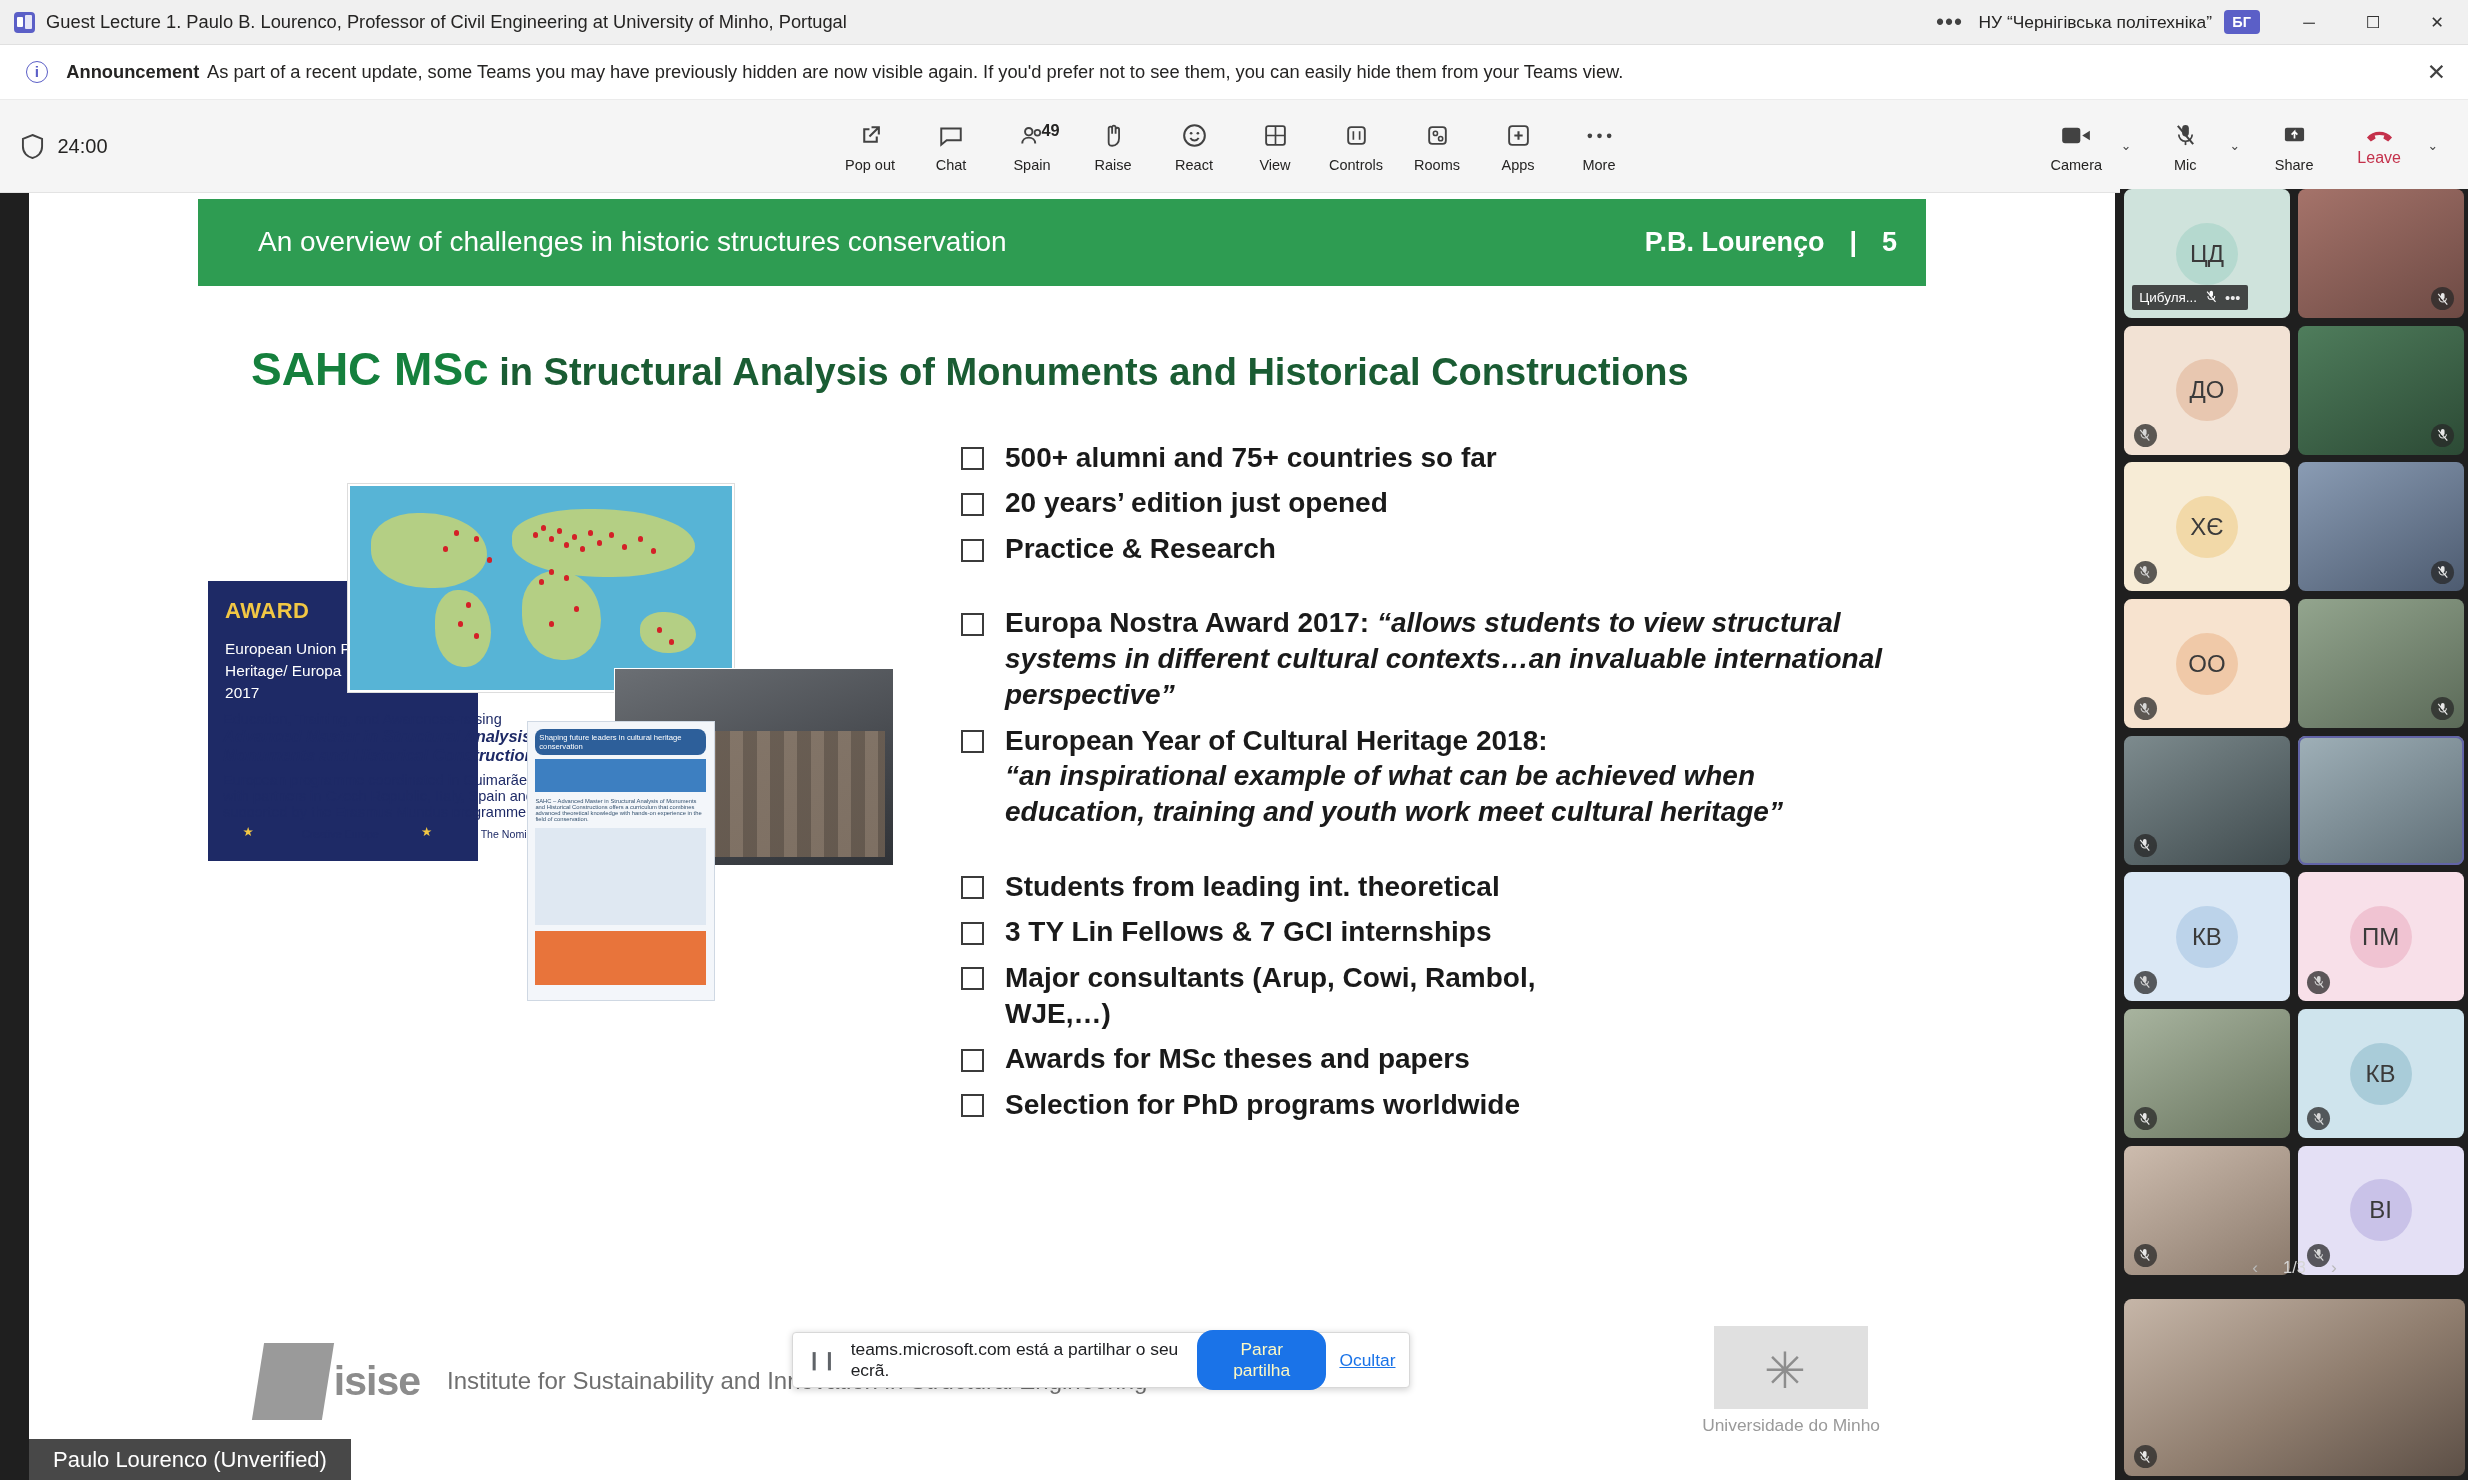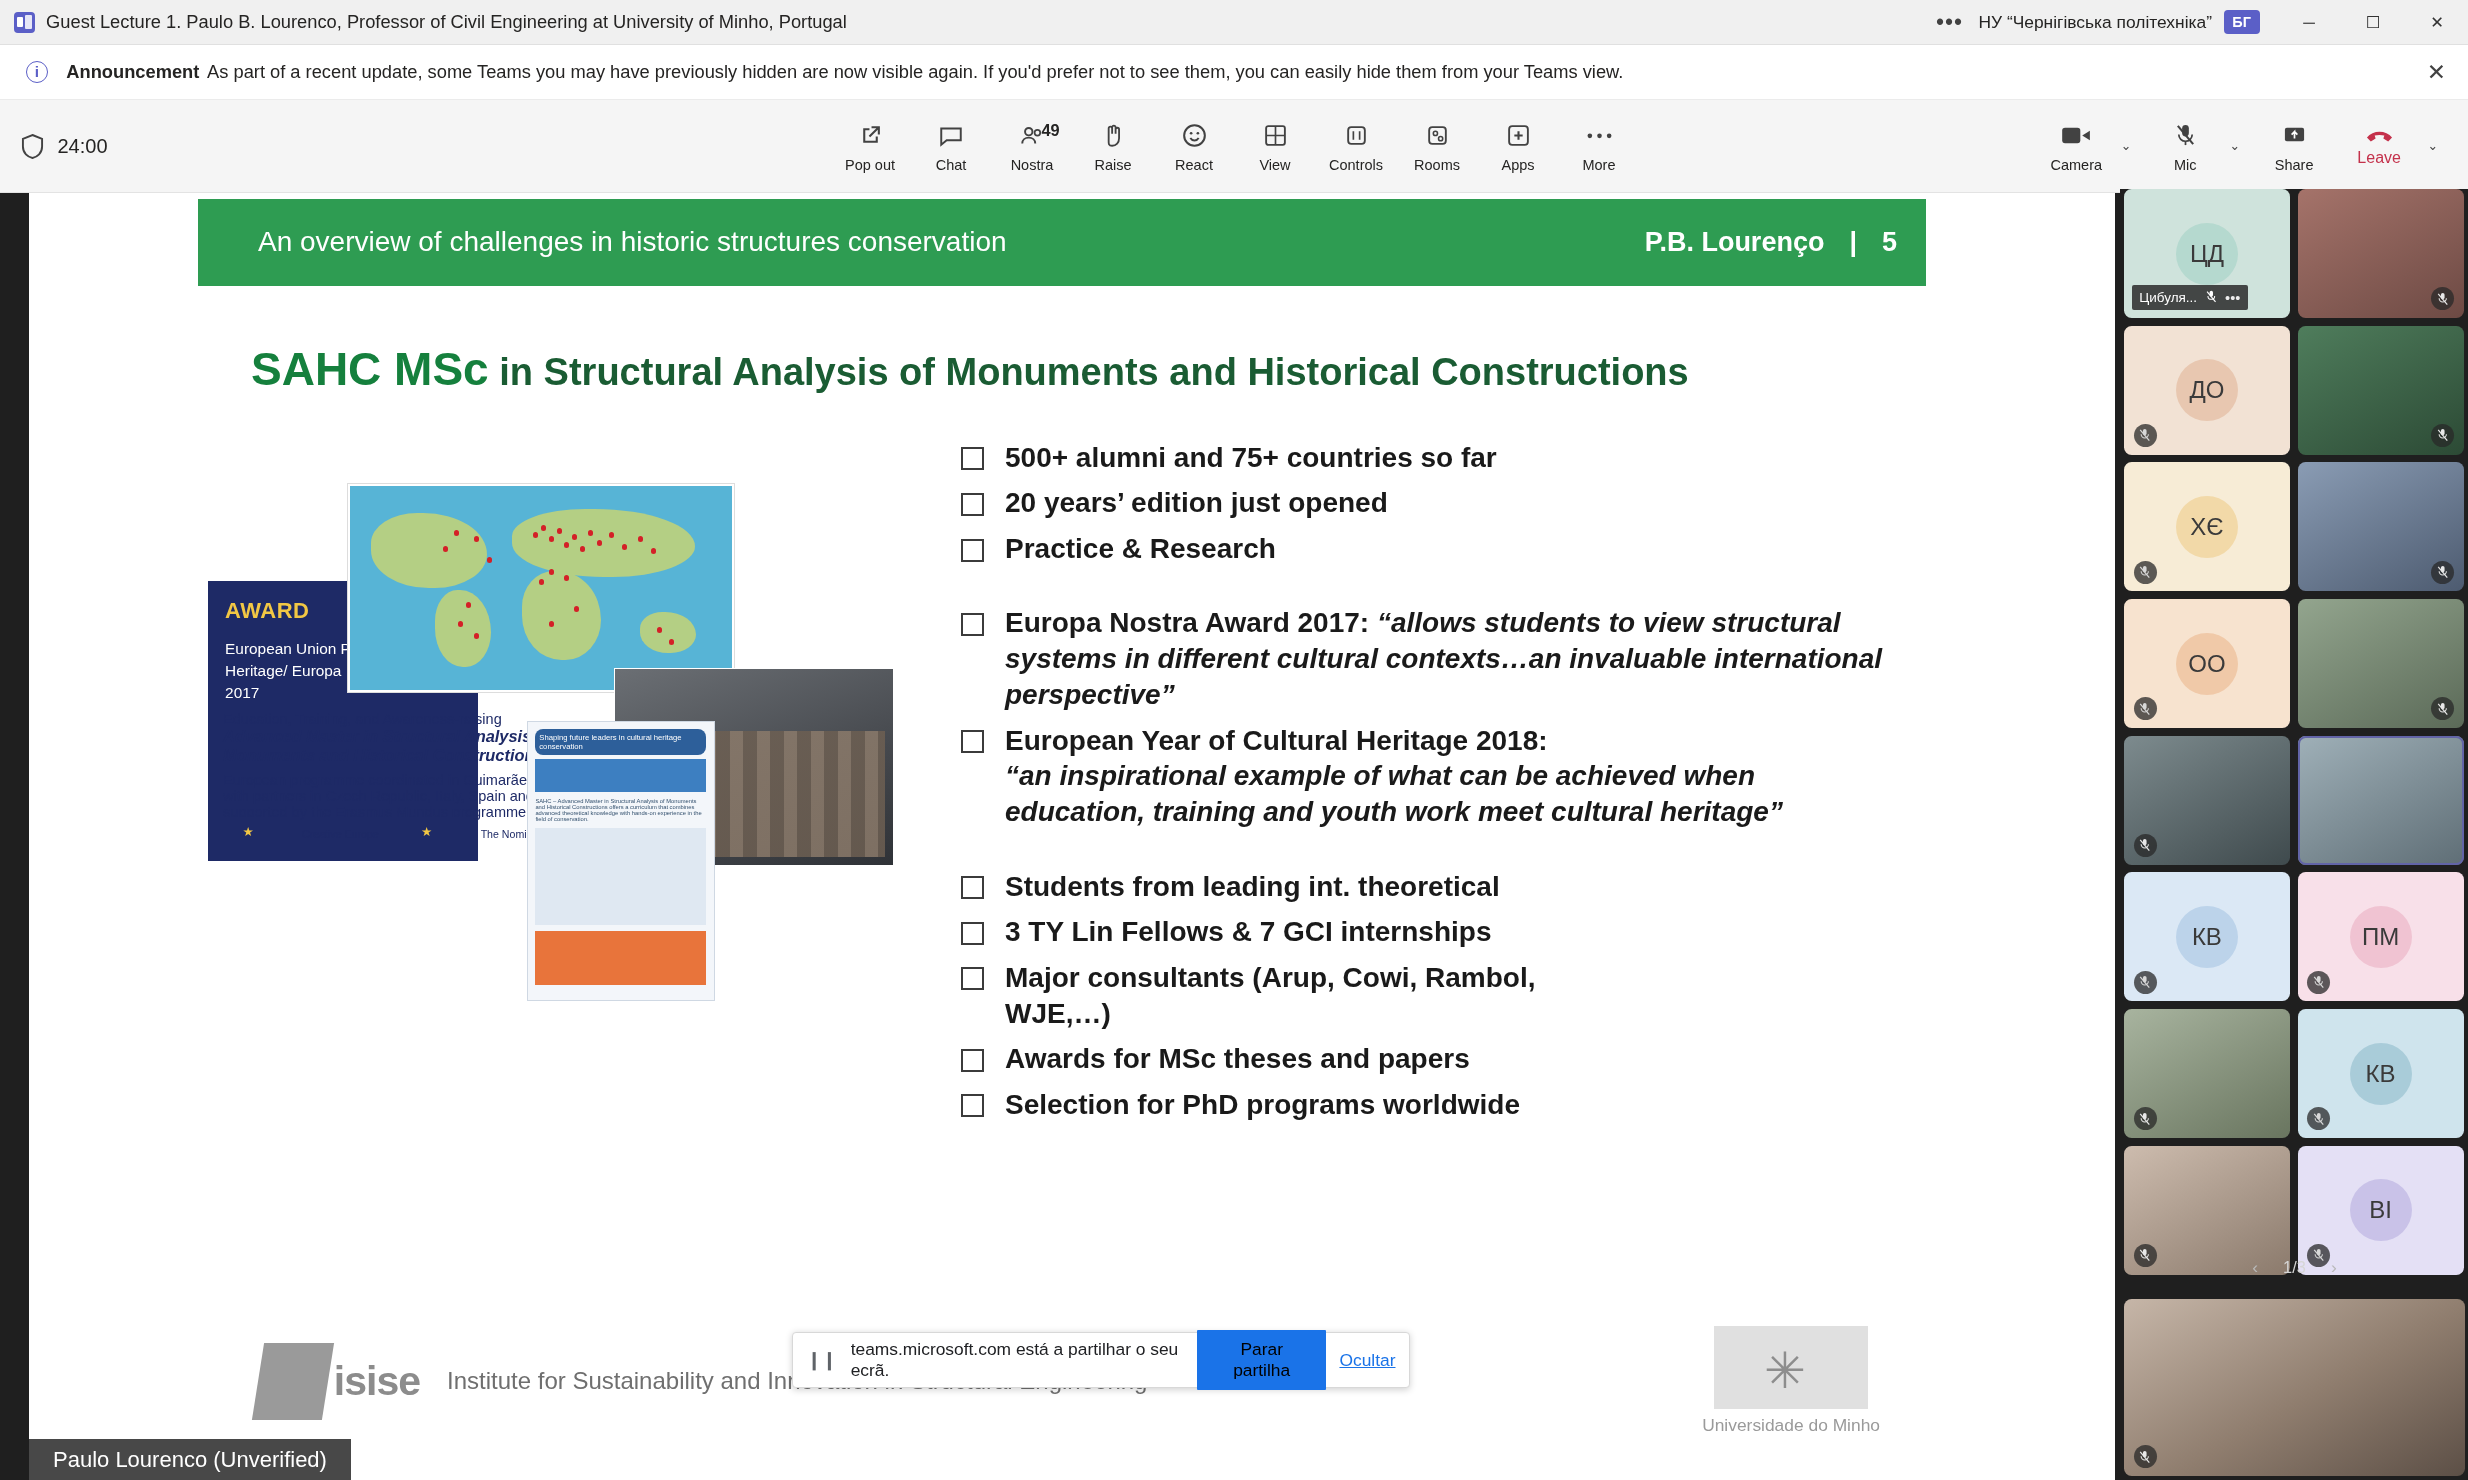--- a/index.html
+++ b/index.html
@@ -199,22 +199,22 @@
   
   .share-pill {
     position: absolute; left: 763px; bottom: 92px; width: 618px; height: 56px;
     background: #fff; border: 1px solid #d8d8d8; border-radius: 3.9px;
     box-shadow: 0 1.9px 7.7px rgba(0,0,0,.18);
     display: flex; align-items: center; padding: 0 13.5px; gap: 13.5px;
   }
   .pause-ic { color: #5f6368; font-size: 18.3px; }
   .share-msg { font-size: 17.4px; color: #202124; }
   .stop-share {
-    margin-left: auto; background: #1a73e8; color: #000000; font-size: 17.4px;
-    border: none; border-radius: 1px; padding: 8.7px 17.4px; cursor: pointer;
+    margin-left: auto; background: #1a73e8; color: #fef9c3; font-size: 17.4px;
+    border: none; border-radius: 16px; padding: 8.7px 17.4px; cursor: pointer;
   }
   .hide-link { font-size: 17.4px; color: #1a73e8; text-decoration: underline; cursor: pointer; }
 
   .unverified {
     position: absolute; left: 0; bottom: 0; height: 41px; padding: 0 24px;
     background: rgba(20,20,20,.78); color: #fff; font-size: 22px;
     display: flex; align-items: center;
   }
 
   
@@ -317,21 +317,21 @@
 
     <div class="tool">
       <div class="ic">
         <svg width="26" height="26" viewBox="0 0 24 24">
             <circle cx="9" cy="8" r="3.4" fill="none" stroke="#424242" stroke-width="1.8"></circle>
             <path d="M3 19c0-3.4 2.7-5.5 6-5.5s6 2.1 6 5.5" fill="none" stroke="#424242" stroke-width="1.8"></path>
             <circle cx="17" cy="9" r="2.6" fill="none" stroke="#424242" stroke-width="1.6"></circle>
           </svg>
       </div>
       <div class="badge-count">49</div>
-      <div class="lb">Nostra</div>
+      <div class="lb">Spain</div>
     </div>
 
     <div class="tool">
       <div class="ic">
         <svg width="26" height="26" viewBox="0 0 24 24">
             <path d="M8 11V5a1.6 1.6 0 013.2 0v5V4a1.6 1.6 0 013.2 0v6V6a1.6 1.6 0 013.2 0v8c0 4-2.6 7-6.4 7S8 18.5 8 15z" fill="none" stroke="#424242" stroke-width="1.7"></path>
           </svg>
       </div>
       <div class="lb">Raise</div>
     </div>

